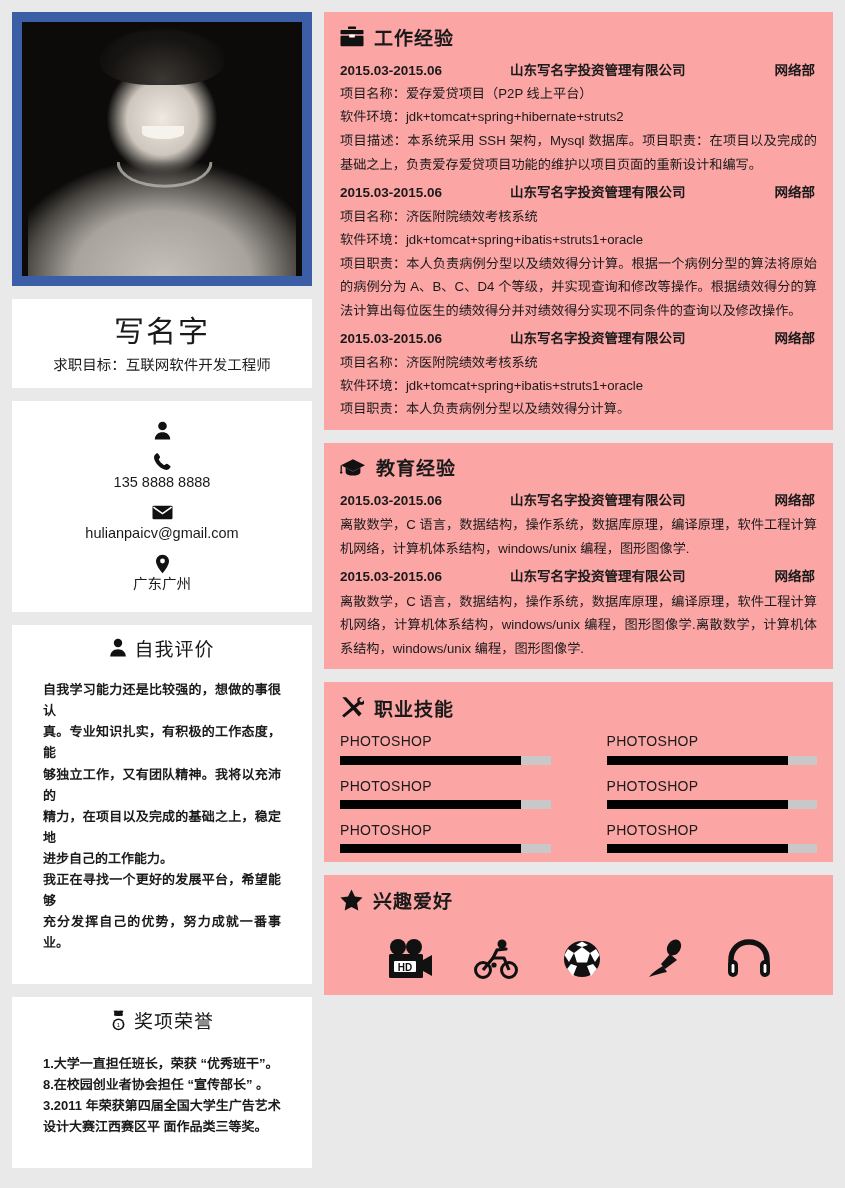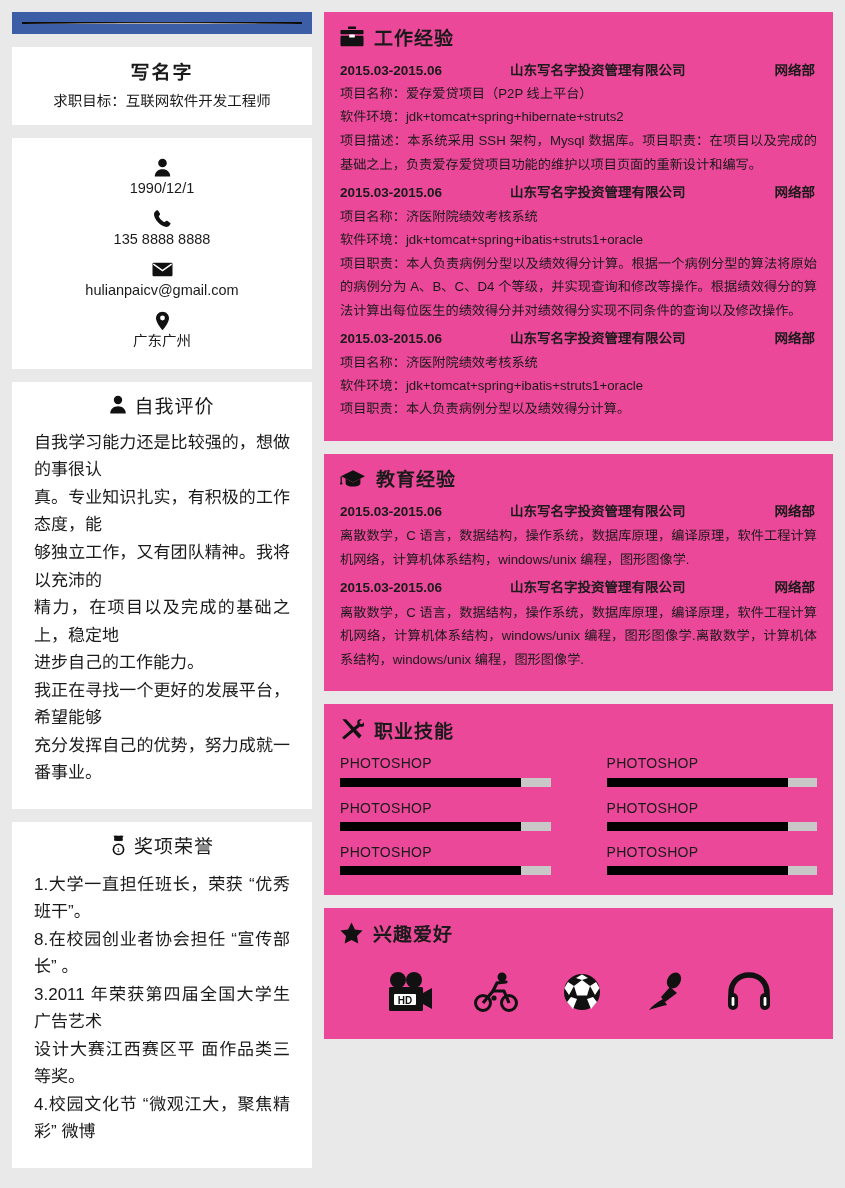--- a/index.html
+++ b/index.html
@@ -89,22 +89,22 @@
 
   .card {
     background: #ffffff;
     box-sizing: border-box;
   }
   .name-card {
     padding: 16px 10px 14px;
     text-align: center;
   }
   .name {
-    font-size: 19px;
-    font-weight: bold;
+    font-size: 30px;
+    font-weight: normal;
     letter-spacing: 2px;
     margin: 0 0 9px 0;
     line-height: 1.1;
   }
   .objective {
     font-size: 14.5px;
     margin: 0;
     line-height: 1.2;
   }
 
@@ -134,38 +134,39 @@
     font-weight: normal;
     margin: 0 0 10px 0;
     line-height: 1.1;
     display: flex;
     align-items: center;
     justify-content: center;
     gap: 7px;
   }
   .sec-head-center .ttl { letter-spacing: 1px; }
   .body-text {
-    font-size: 17px;
+    font-size: 13px;
     line-height: 1.62;
-    margin: 8px;
+    margin: 17px;
     text-align: justify;
+    font-weight: bold;
   }
   .body-text .ln { display: block; }
 
   
   .col-right {
     flex: 1 1 auto;
     display: flex;
     flex-direction: column;
     gap: 13px;
   }
   .r-card {
-    background: #ec4899;
+    background: #fca5a5;
     box-sizing: border-box;
-    padding: 14px 16px 20px 16px;
+    padding: 14px 16px 9px 16px;
   }
   .sec-head-left {
     display: flex;
     align-items: center;
     gap: 10px;
     margin: 0 0 10px 0;
     font-size: 19px;
     font-weight: bold;
     line-height: 1.1;
     letter-spacing: 1px;
@@ -253,21 +254,20 @@
 
     <div class="card contact-card">
 
       <div class="contact-row">
         <span class="contact-ico">
           <svg width="17" height="19" viewBox="0 0 17 19">
               <circle cx="8.5" cy="5" r="4.3" fill="#111"></circle>
               <path d="M0.8 18.5c0-4.6 3.4-7.2 7.7-7.2s7.7 2.6 7.7 7.2z" fill="#111"></path>
             </svg>
         </span>
-        <span class="contact-val">1990/12/1</span>
       </div>
 
       <div class="contact-row">
         <span class="contact-ico">
           <svg width="19" height="19" viewBox="0 0 19 19">
               <path d="M4.1 1.2c-.9.2-2.3 1.4-2.8 2.6-.6 1.5-.2 3.6 1.1 6 1.4 2.7 4 5.3 6.7 6.8 2.5 1.4 4.7 1.7 6.1 1 1.1-.6 2.3-2.1 2.4-3 0-.4-.2-.7-1.6-1.7-2-1.4-2.5-1.5-3.4-.6-.9.9-1.2.9-2.5.1-1.4-.9-3-2.5-3.8-3.9-.7-1.2-.6-1.5.2-2.3.9-.9.8-1.4-.5-3.3C4.9 1.3 4.7 1.1 4.1 1.2z" fill="#111"></path>
             </svg>
         </span>
         <span class="contact-val">135 8888 8888</span>
       </div>
@@ -327,21 +327,20 @@
               <text x="8.5" y="17.3" font-size="6" text-anchor="middle" fill="#111" font-family="Liberation Sans, sans-serif">1</text>
             </svg>
         </span>
         <span class="ttl">奖项荣誉</span>
       </h2>
       <p class="body-text">
         <span class="ln">1.大学一直担任班长，荣获 “优秀班干”。</span>
         <span class="ln">8.在校园创业者协会担任 “宣传部长” 。</span>
         <span class="ln">3.2011 年荣获第四届全国大学生广告艺术</span>
         <span class="ln">设计大赛江西赛区平 面作品类三等奖。</span>
-        <span class="ln">4.校园文化节 “微观江大，聚焦精彩” 微博</span>
       </p>
     </div>
 
   </div>
 
   <div class="col-right">
 
     <div class="r-card">
       <h2 class="sec-head-left">
         <span>

